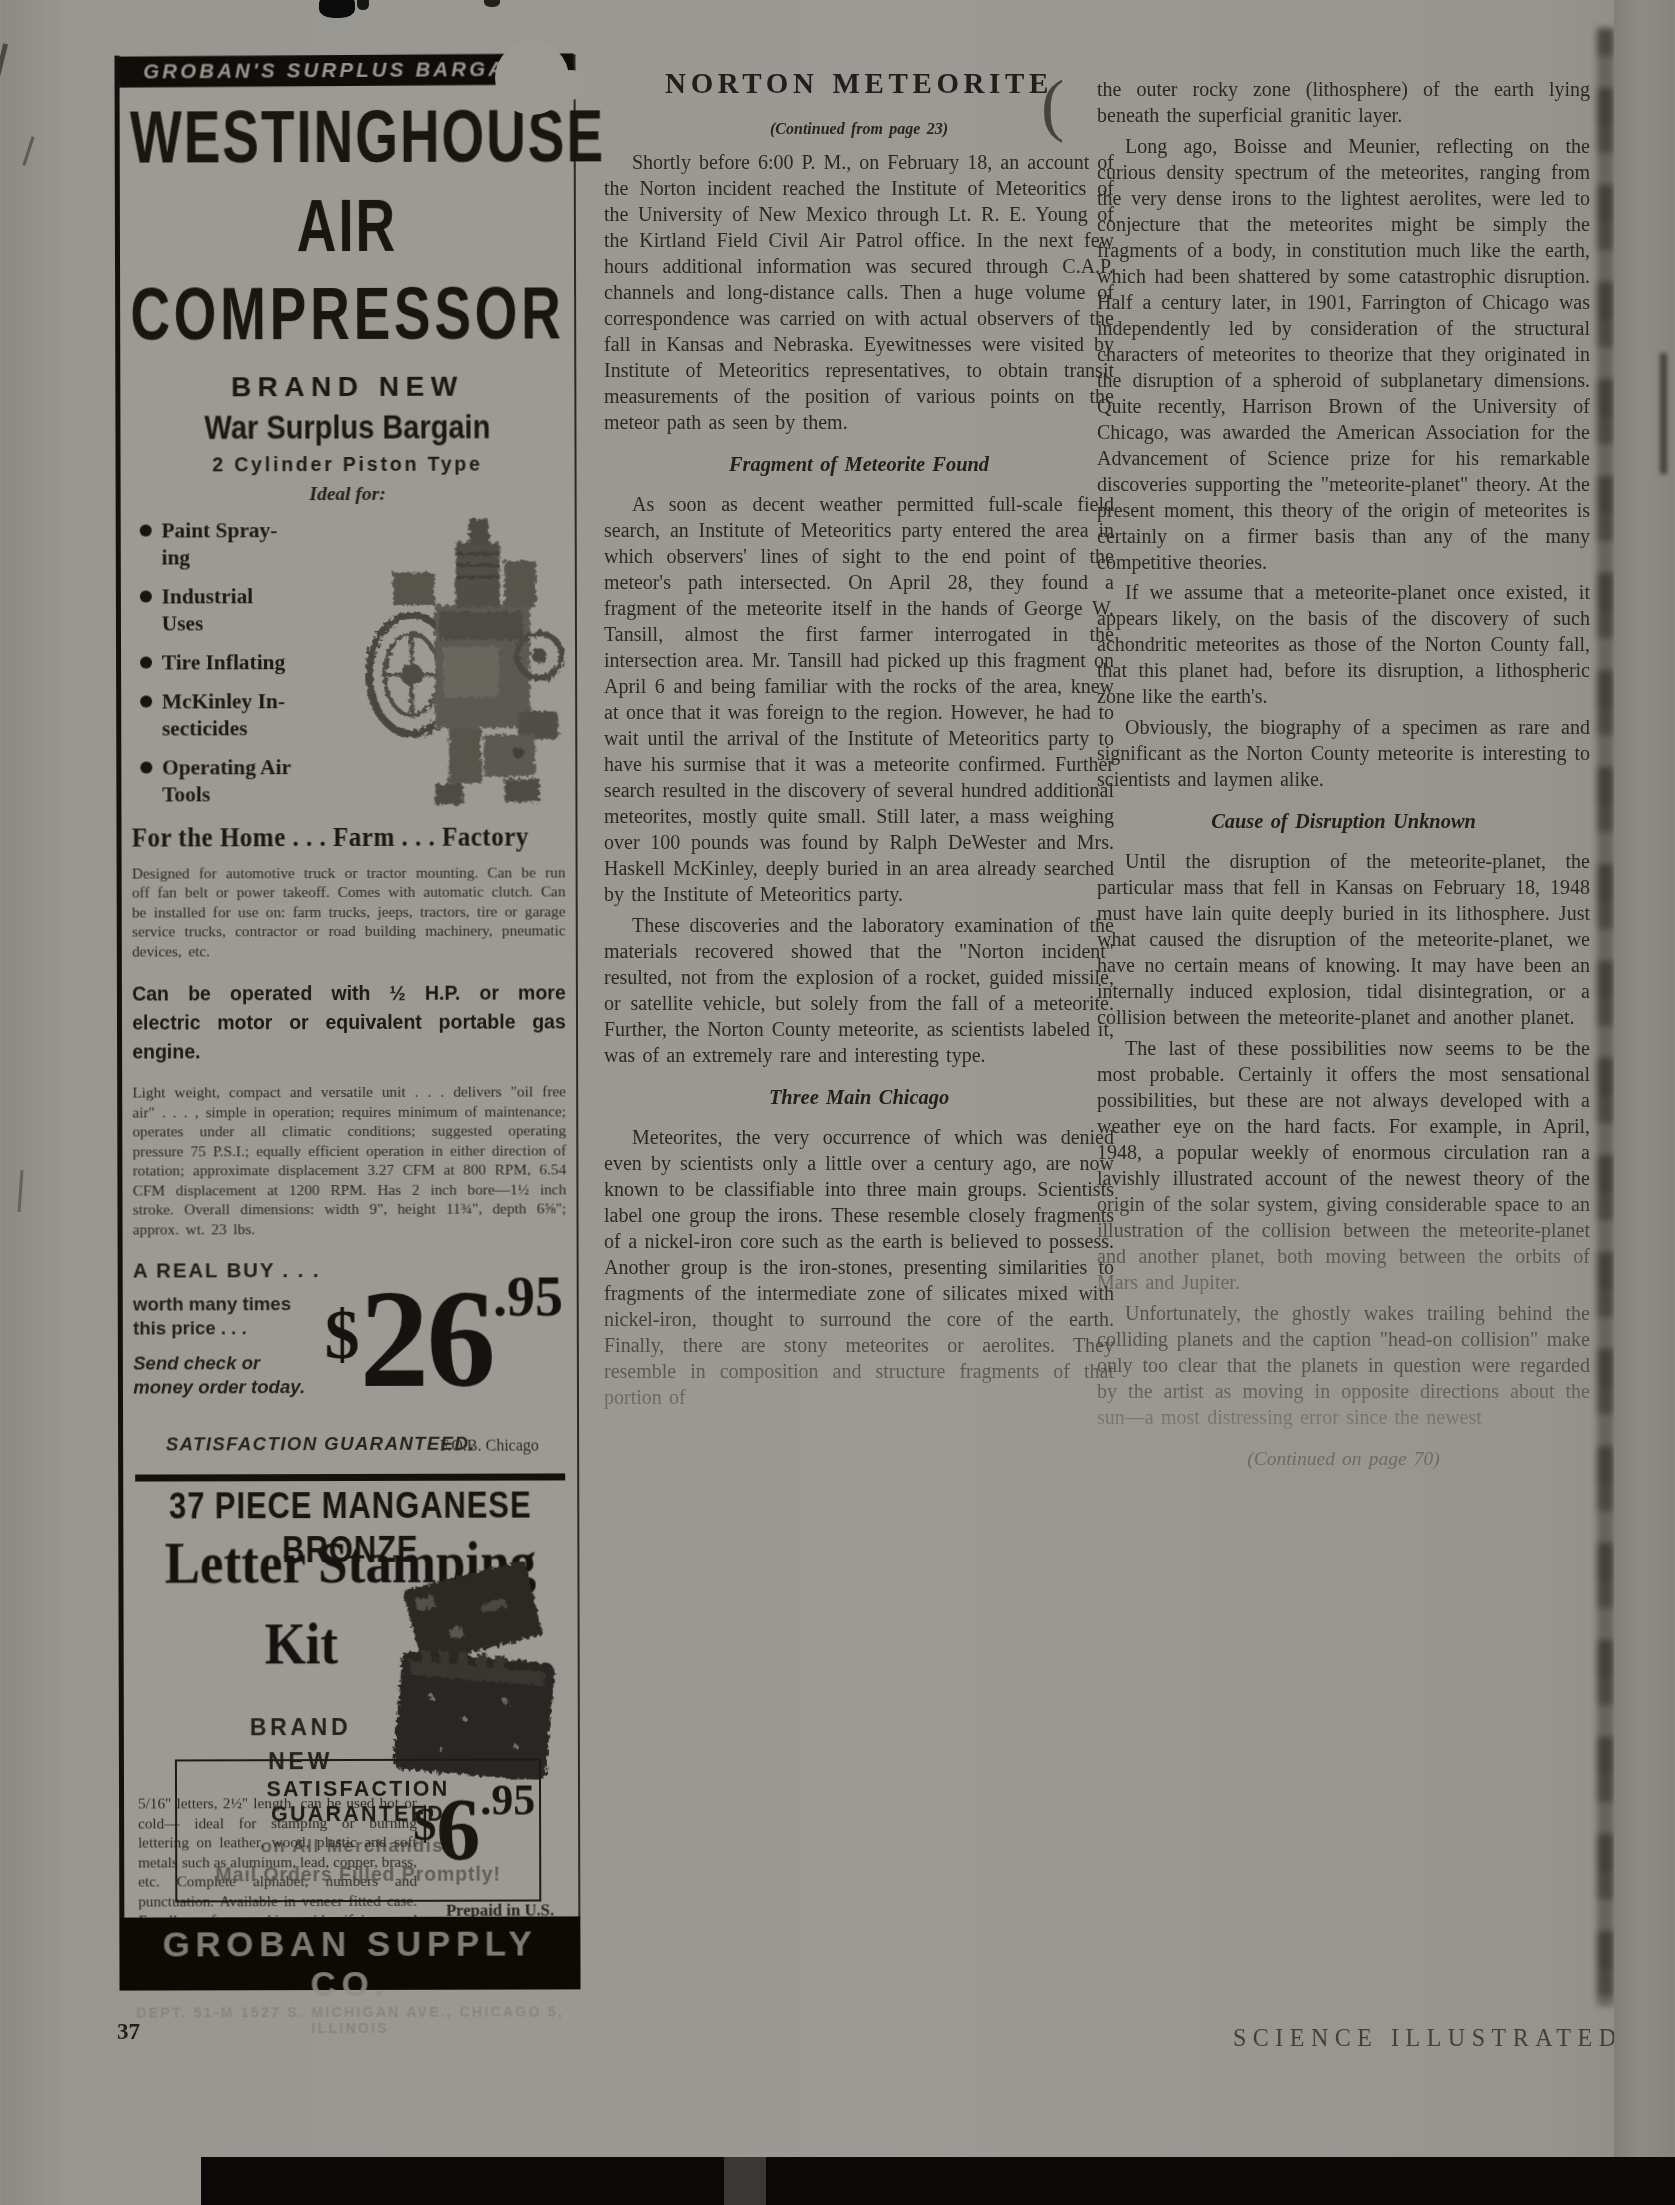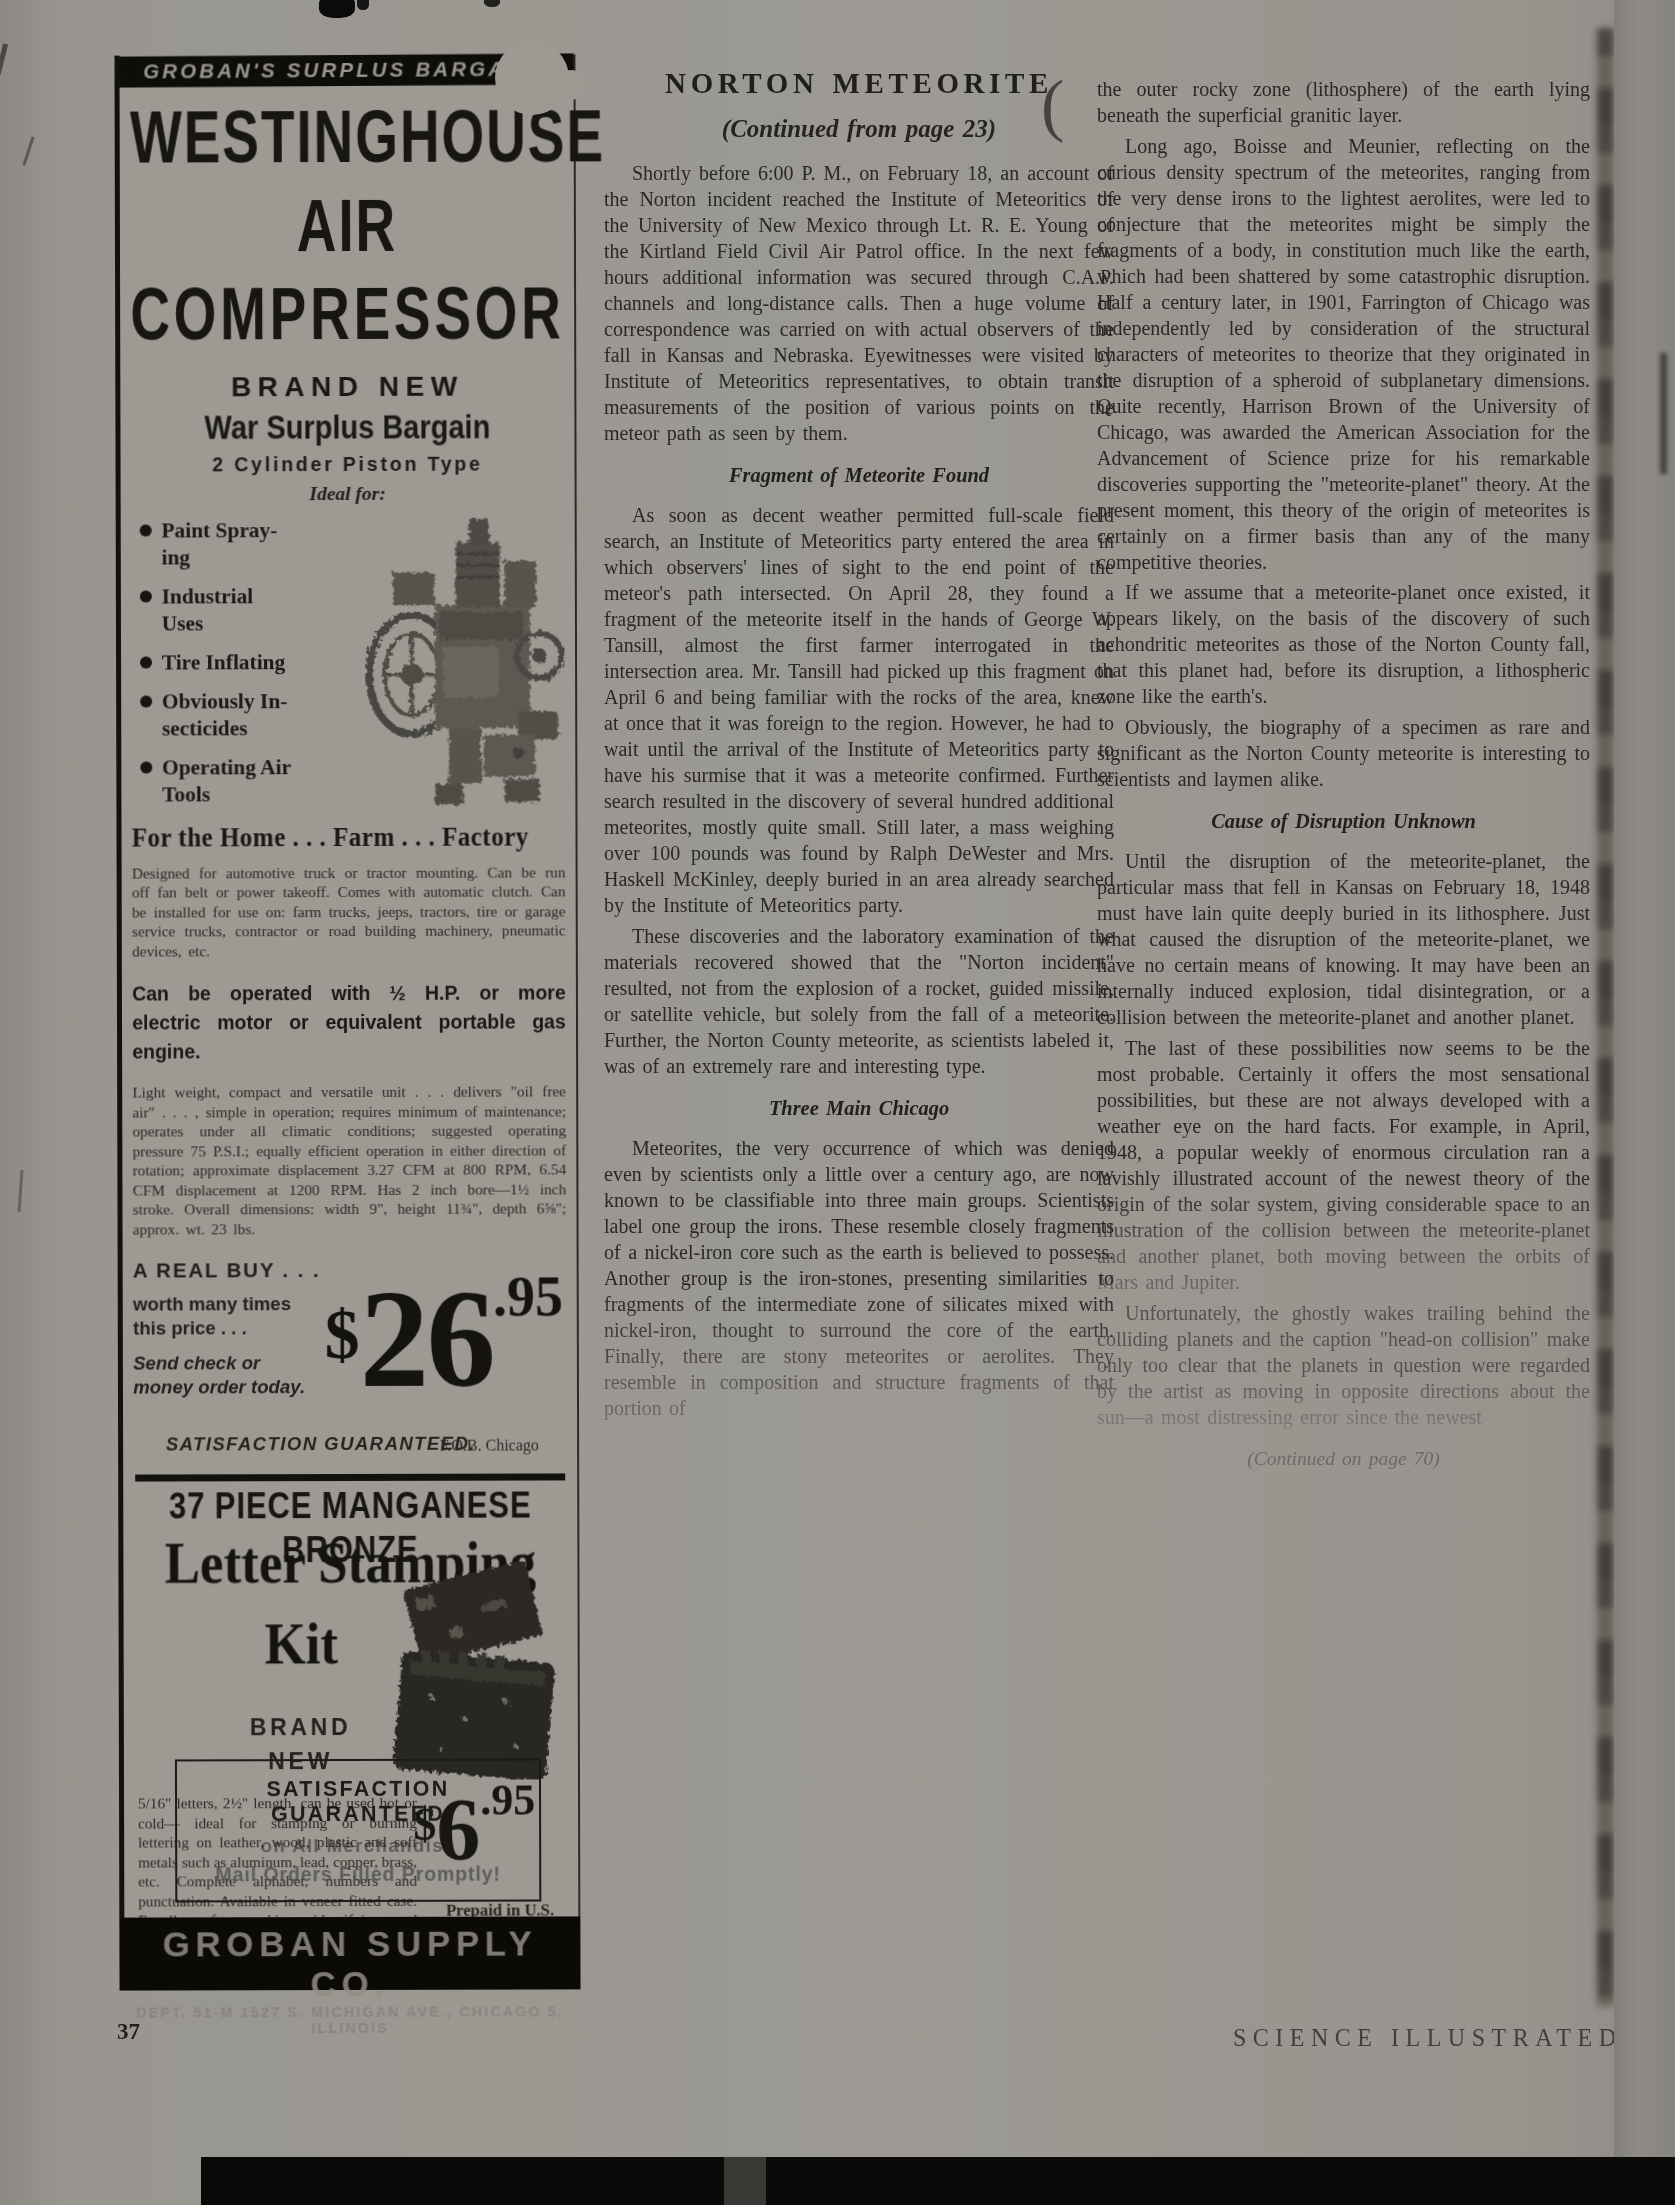--- a/index.html
+++ b/index.html
@@ -91,21 +91,21 @@
   .ad-banner .addr{margin-top:0.9px;font-family:"Liberation Sans",sans-serif;font-weight:bold;
       font-size:14px;letter-spacing:2.3px;color:#c9c6bf;opacity:0.8;filter:blur(0.6px);}
 
   
   .col{position:absolute;font-size:20px;line-height:26px;text-align:justify;color:#403d35;
        filter:blur(0.2px);word-spacing:2.3px;}
   #col1{left:604px;top:70px;width:510px;}
   #col2{left:1097px;top:76px;width:493px;}
   .a-title{text-align:center;font-size:29px;font-weight:bold;letter-spacing:4.6px;color:#32302a;
       margin-bottom:19.5px;transform:scaleY(1.05);}
-  .a-cont{text-align:center;font-style:italic;font-weight:bold;font-size:25px;margin-bottom:18px;color:#3a372f;}
+  .a-cont{text-align:center;font-style:italic;font-weight:bold;font-size:16px;margin-bottom:7px;color:#3a372f;}
   .col p{margin:0 0 4.6px 0;text-indent:28px;}
   .col p.nofirst{text-indent:0;}
   .a-head{text-align:center;font-style:italic;font-weight:bold;font-size:20.4px;margin:16.7px 0 14px 0;color:#34312a;}
   .fade-bottom{-webkit-mask-image:linear-gradient(#000 55%,rgba(0,0,0,0.38));
                mask-image:linear-gradient(#000 55%,rgba(0,0,0,0.38));}
   .faded{opacity:0.62;}
   .a-contd-on{text-align:center;font-style:italic;font-size:19.5px;margin-top:16px;opacity:0.4;}
   #stray-paren{position:absolute;left:1041px;top:65px;font-size:70px;font-weight:normal;
       color:#4a473f;opacity:0.8;filter:blur(0.5px);}
 
@@ -145,21 +145,21 @@
               <span class="bullet"></span>
               <span class="use-label">Industrial
 Uses</span>
             </li>
           <li>
               <span class="bullet"></span>
               <span class="use-label">Tire Inflating</span>
             </li>
           <li>
               <span class="bullet"></span>
-              <span class="use-label">Obviously In-
+              <span class="use-label">McKinley In-
 secticides</span>
             </li>
           <li>
               <span class="bullet"></span>
               <span class="use-label">Operating Air
 Tools</span>
             </li>
         </ul>
         <div class="comp-art">
           <svg width="200" height="297" viewBox="0 0 430 640" style="filter:contrast(0.92) brightness(1.05);">

